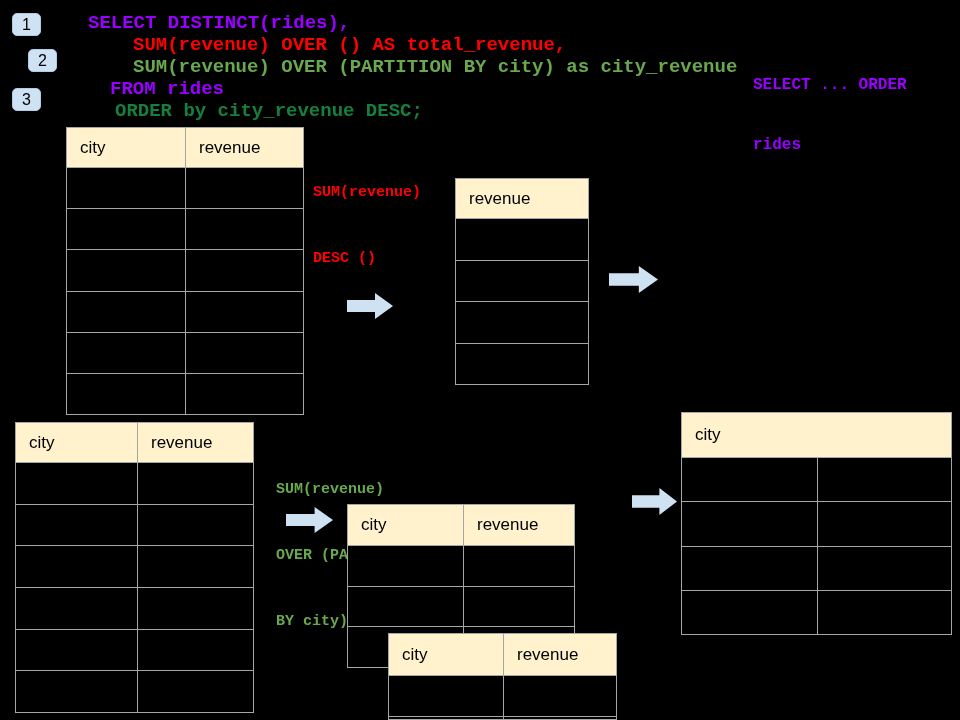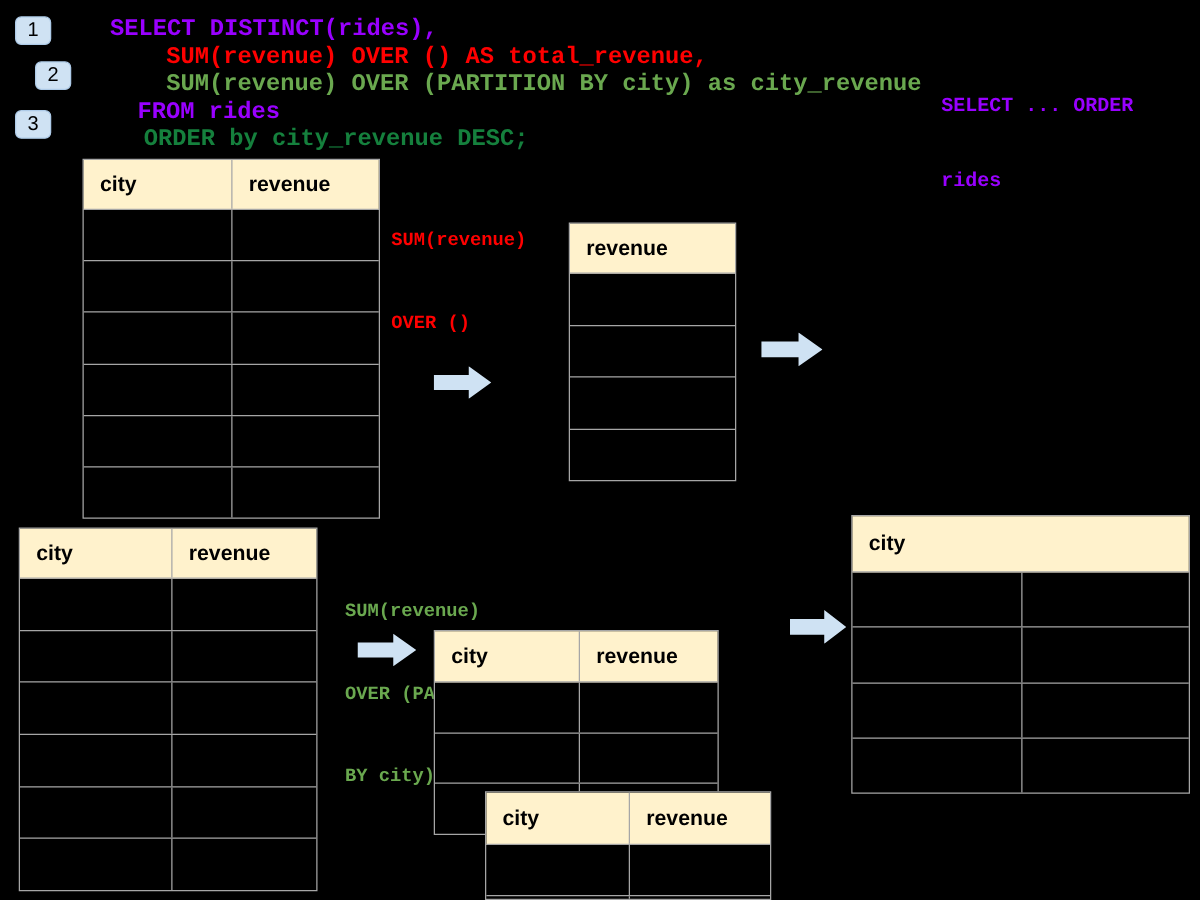--- a/index.html
+++ b/index.html
@@ -30,21 +30,21 @@
   .arrow{position:absolute;}
   .arrow svg{display:block;width:100%;height:100%;}
   .ar1{left:347px;top:293px;width:46px;height:26px;}
   .ar2{left:609px;top:266px;width:49px;height:27px;}
   .ar3{left:286px;top:507px;width:47px;height:26px;}
   .ar4{left:632px;top:488px;width:45px;height:27px;}
   
   .tbl{position:absolute;background:#000;border:1px solid #a6a6a6;display:flex;
        flex-direction:column;box-sizing:border-box;}
   .thead{display:flex;background:#fff2cc;border-bottom:1px solid #a6a6a6;flex:none;
-         box-sizing:border-box;font-weight:bold;}
+         box-sizing:border-box;}
   .th{display:flex;align-items:center;padding-left:13px;font-size:17px;color:#000;
       box-sizing:border-box;}
   .th:not(:last-child){border-right:1px solid #a6a6a6;}
   .th:last-child{flex:1;}
   .tbody{display:flex;flex-direction:column;flex:1;min-height:0;}
   .tr{display:flex;flex:1;border-bottom:1px solid #a6a6a6;box-sizing:border-box;}
   .tr:last-child{border-bottom:none;}
   .td{box-sizing:border-box;}
   .td:not(:last-child){border-right:1px solid #a6a6a6;}
   .td:last-child{flex:1;}
@@ -88,21 +88,21 @@
   <div class="code code-main sql4" style="color: rgb(153, 0, 255);">FROM rides</div>
   <div class="code code-main sql5" style="color: #15803d;">ORDER by city_revenue DESC;</div>
 
   <div class="code code-small sidenote" style="color: rgb(153, 0, 255);">
     <div>SELECT ... ORDER</div>
     <div>rides</div>
   </div>
 
   <div class="code code-ann ann-total" style="color: rgb(255, 0, 0);">
     <div>SUM(revenue)</div>
-    <div>OVER ()</div>
+    <div>DESC ()</div>
   </div>
 
   <div class="code code-ann ann-part" style="color: rgb(106, 168, 79);">
     <div>SUM(revenue)</div>
     <div>OVER (PARTITION</div>
     <div>BY city)</div>
   </div>
 
   <div class="arrow ar1">
     <svg viewBox="0 0 46 26" preserveAspectRatio="none">

